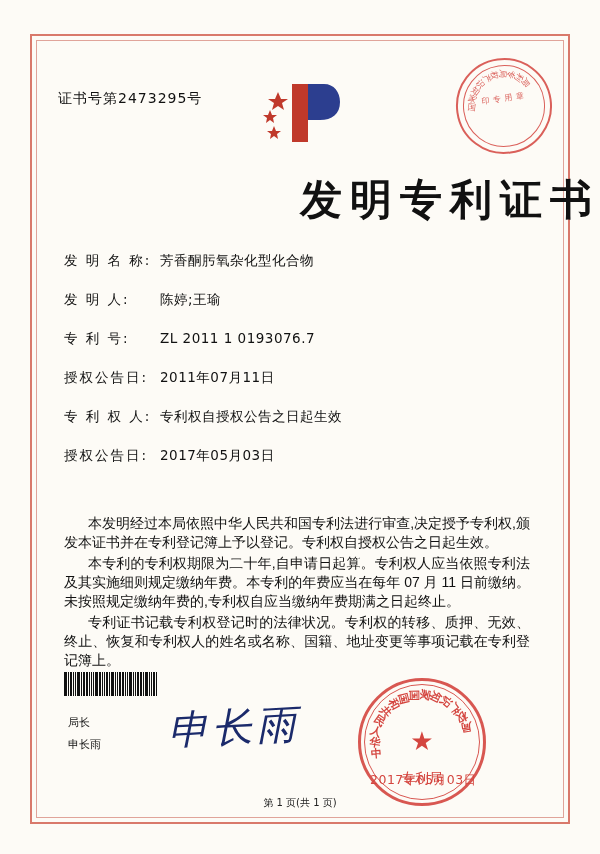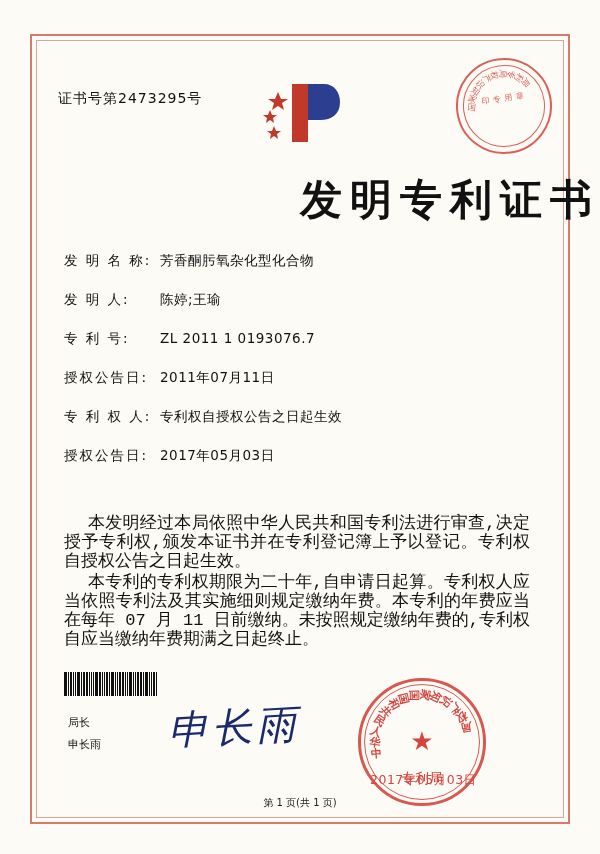--- a/index.html
+++ b/index.html
@@ -147,24 +147,24 @@
   .field .value {
     letter-spacing: .5px;
   }
 
   
   .body-text {
     position: absolute;
     left: 64px;
     top: 514px;
     width: 466px;
-    font-size: 17px;
+    font-size: 14px;
     line-height: 19px;
     text-align: justify;
-    font-family: Liberation Mono, monospace;
+    font-family: Liberation Sans, sans-serif;
     color: #111;
   }
   .body-text p {
     margin: 0 0 2px 0;
     text-indent: 24px;
   }
 
   
   .barcode {
     position: absolute;
@@ -344,20 +344,21 @@
     </div>
     <div class="field">
       <div class="label">授权公告日:</div>
       <div class="value">2017年05月03日</div>
     </div>
   </div>
 
   <div class="body-text">
     <p>本发明经过本局依照中华人民共和国专利法进行审查,决定授予专利权,颁发本证书并在专利登记簿上予以登记。专利权自授权公告之日起生效。</p>
     <p>本专利的专利权期限为二十年,自申请日起算。专利权人应当依照专利法及其实施细则规定缴纳年费。本专利的年费应当在每年 07 月 11 日前缴纳。未按照规定缴纳年费的,专利权自应当缴纳年费期满之日起终止。</p>
+    <p>专利证书记载专利权登记时的法律状况。专利权的转移、质押、无效、终止、恢复和专利权人的姓名或名称、国籍、地址变更等事项记载在专利登记簿上。</p>
   </div>
 
   <div class="barcode" id="barcode"><span style="width: 3px;"></span><span style="width: 1px;"></span><span style="width: 2px;"></span><span style="width: 1px;"></span><span style="width: 1px;"></span><span style="width: 3px;"></span><span style="width: 1px;"></span><span style="width: 2px;"></span><span style="width: 2px;"></span><span style="width: 1px;"></span><span style="width: 1px;"></span><span style="width: 1px;"></span><span style="width: 3px;"></span><span style="width: 2px;"></span><span style="width: 1px;"></span><span style="width: 1px;"></span><span style="width: 2px;"></span><span style="width: 1px;"></span><span style="width: 3px;"></span><span style="width: 1px;"></span><span style="width: 1px;"></span><span style="width: 2px;"></span><span style="width: 2px;"></span><span style="width: 1px;"></span><span style="width: 1px;"></span><span style="width: 3px;"></span><span style="width: 1px;"></span><span style="width: 1px;"></span><span style="width: 2px;"></span><span style="width: 2px;"></span><span style="width: 1px;"></span><span style="width: 3px;"></span><span style="width: 1px;"></span><span style="width: 1px;"></span><span style="width: 2px;"></span><span style="width: 1px;"></span></div>
 
   <div class="sign-block">
     <div>局长</div>
     <div>申长雨</div>
   </div>
 
   <div class="signature">申长雨</div>

